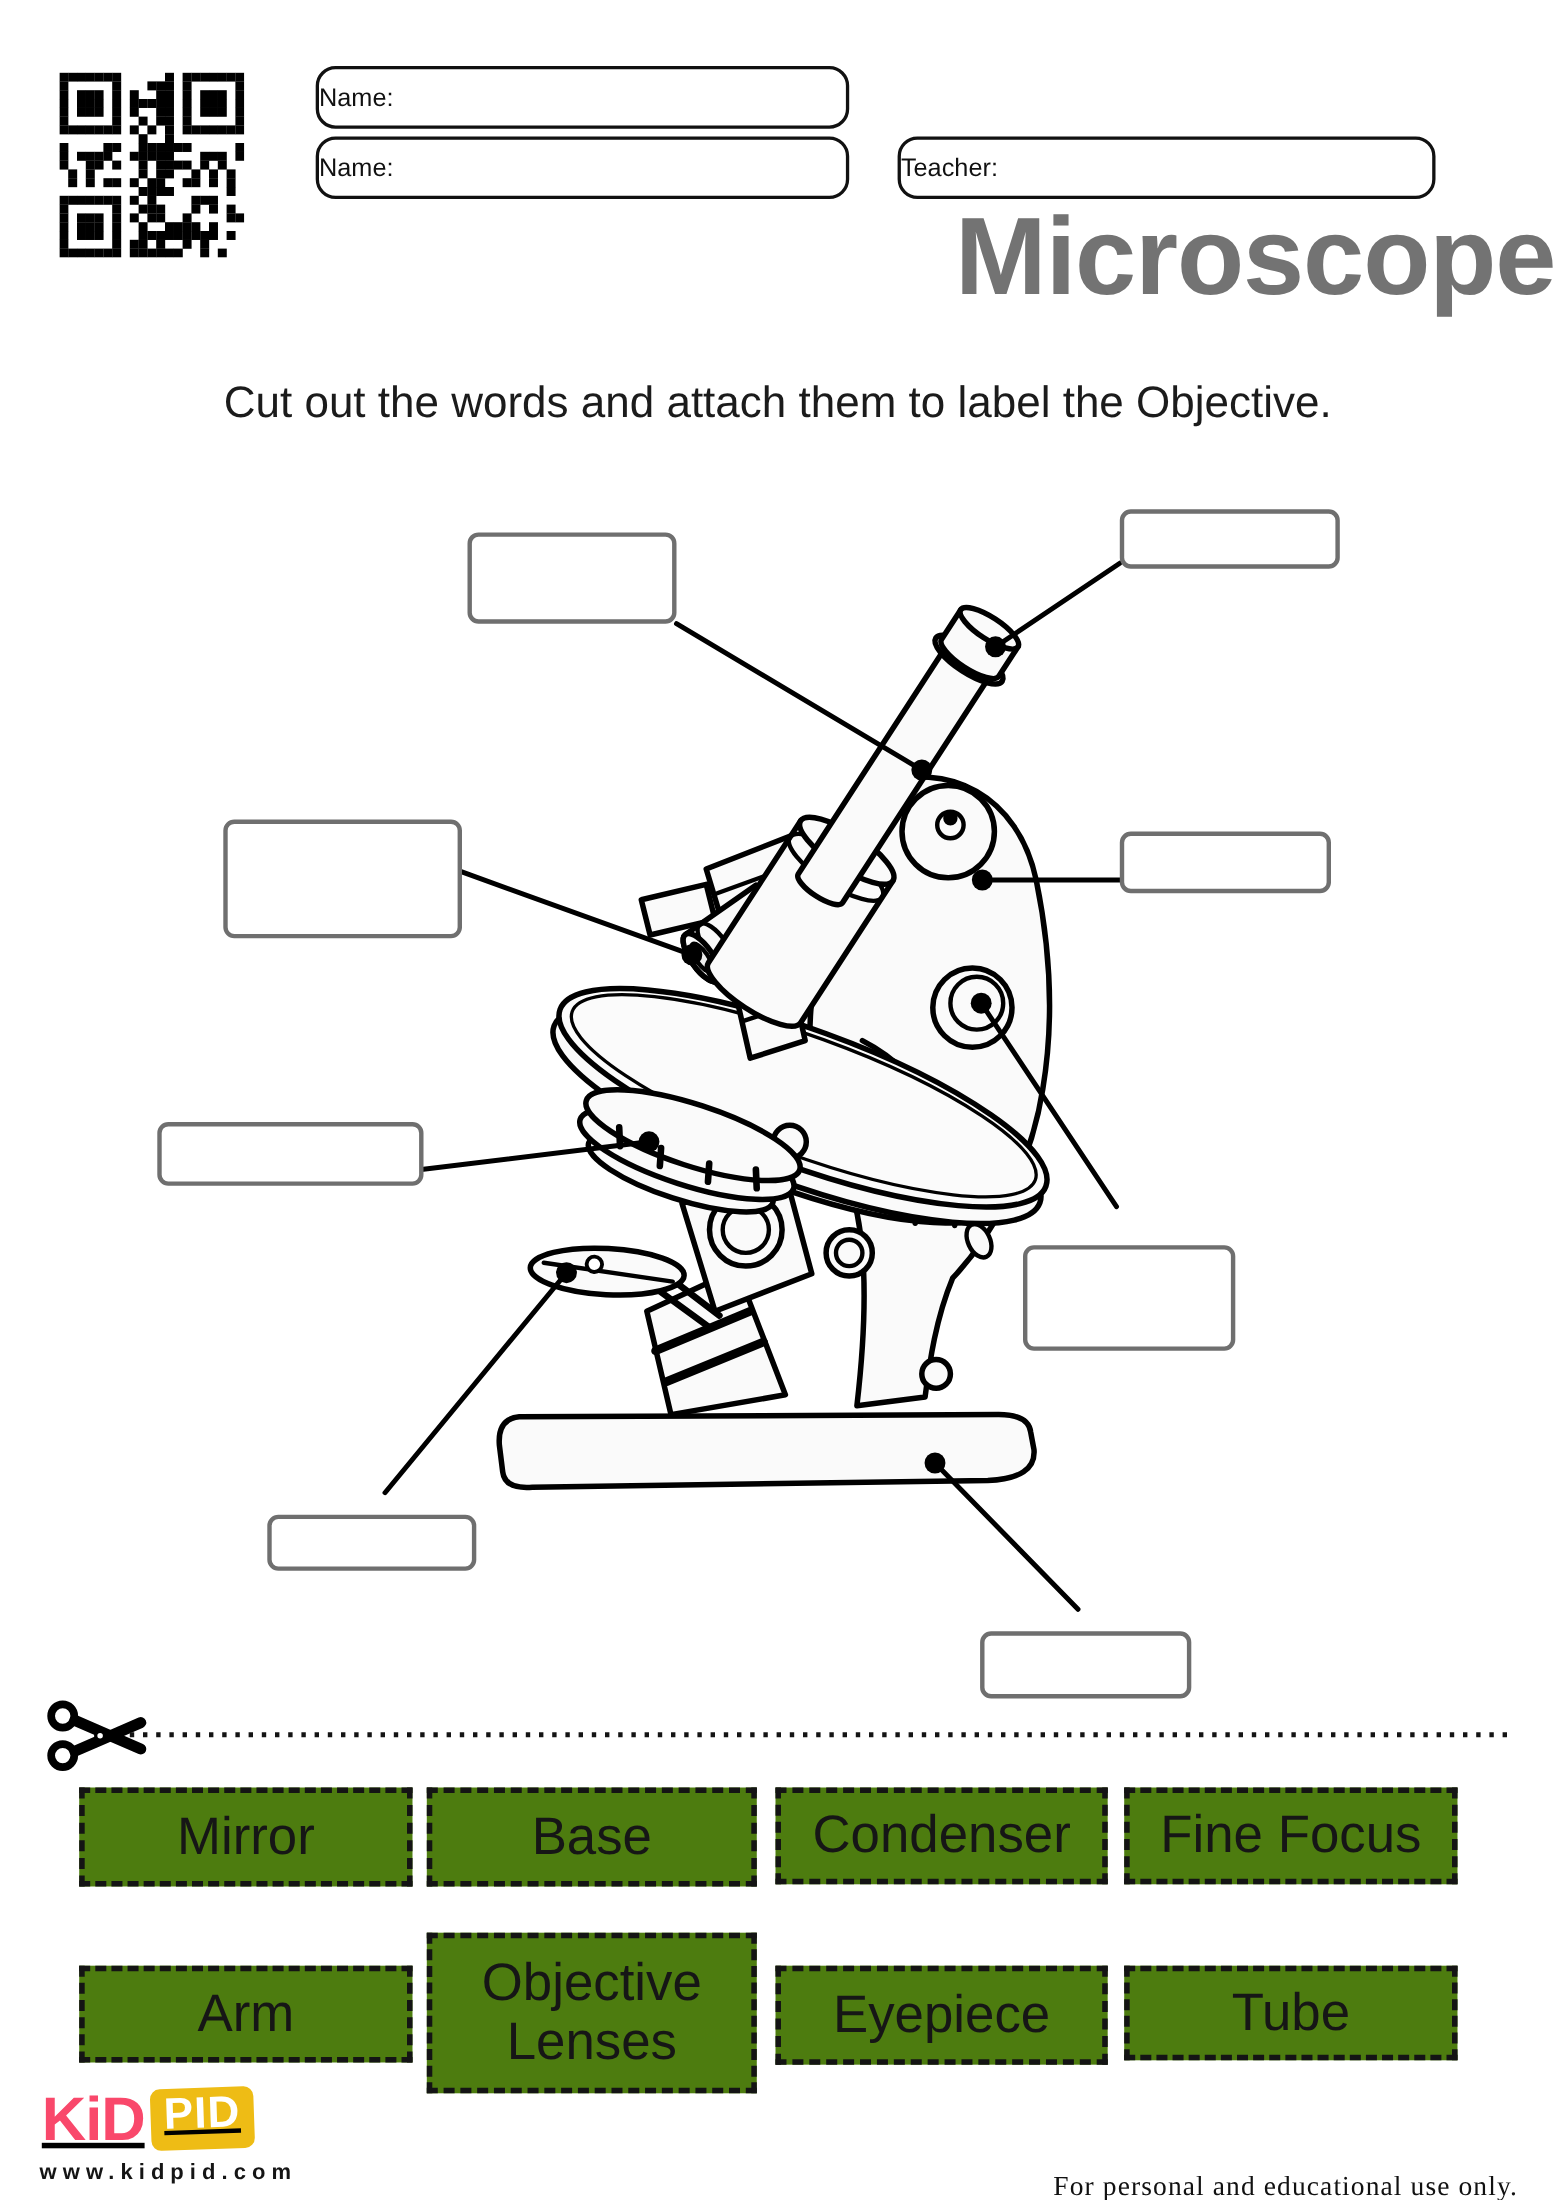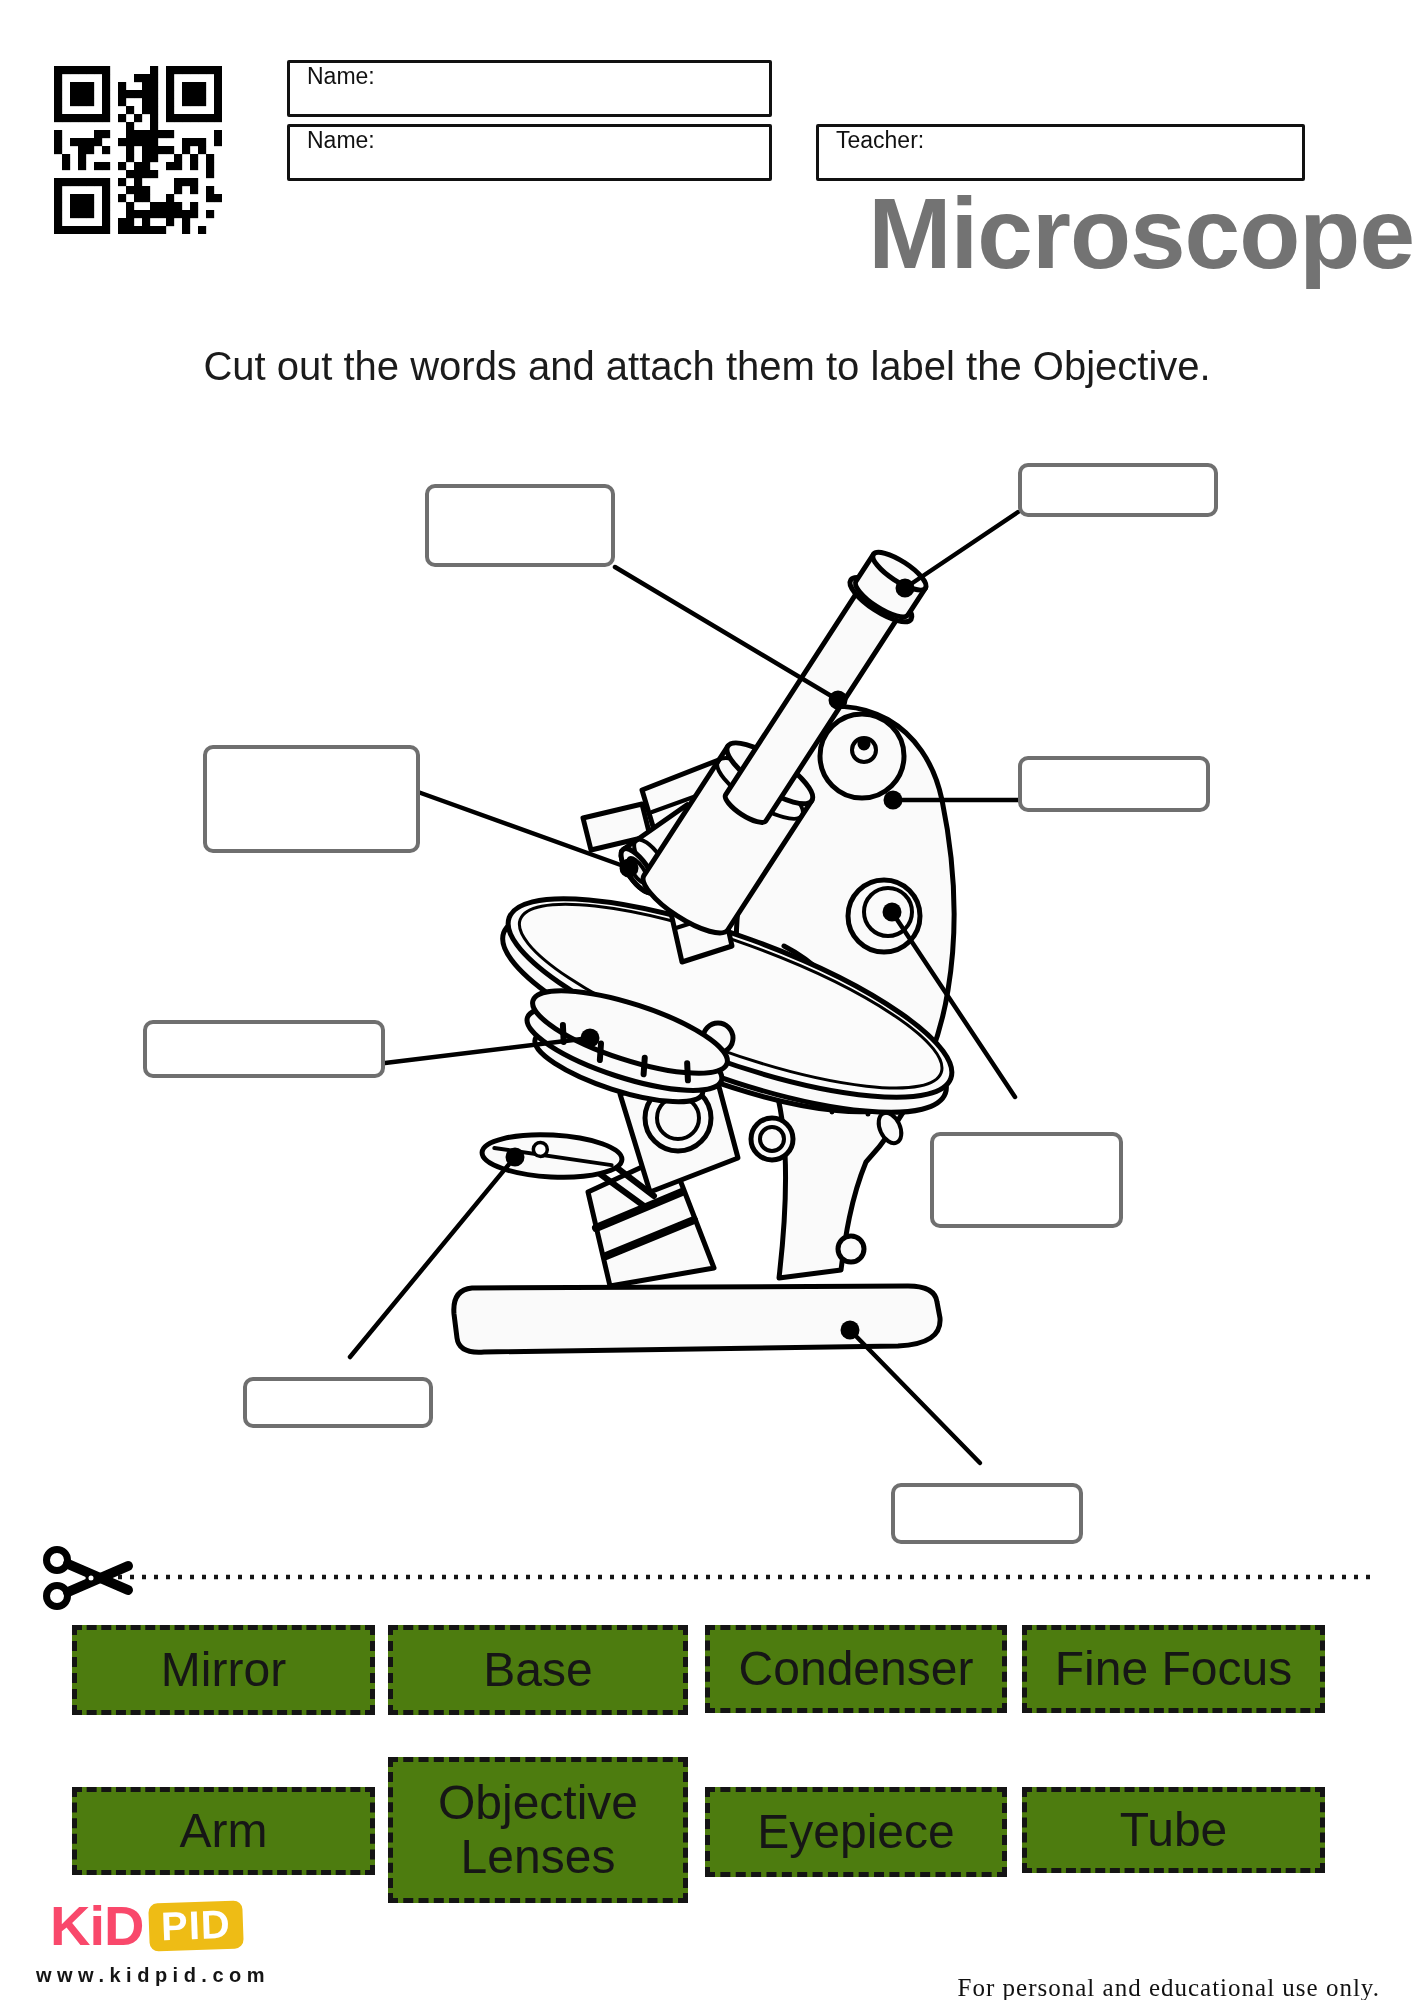--- a/index.html
+++ b/index.html
@@ -1,40 +1,40 @@
 <!DOCTYPE html>
 <html><head>
 <meta charset="utf-8">
 <style>
   html,body{margin:0;padding:0;background:#e9e9e9;}
   .page{position:relative;width:1414px;height:2000px;background:#ffffff;margin:0 auto;
         font-family:"Liberation Sans",sans-serif;overflow:hidden;}
   
   .qr{position:absolute;left:54px;top:66px;width:168px;height:168px;}
-  .hfield{position:absolute;height:57px;border:3px solid #111;border-radius:2px;background:#fff;
-          display:flex;align-items:flex-start;padding-left:17px;box-sizing:border-box;}
+  .hfield{position:absolute;height:57px;border:3px solid #111;border-radius:18px;background:#fff;
+          display:flex;align-items:center;box-sizing:border-box;}
   .hfield span{font-size:23px;color:#111;}
   #f-name{left:287px;top:60px;width:485px;}
   #f-section{left:816px;top:60px;width:489px;}
   #f-date{left:287px;top:124px;width:485px;}
   #f-teacher{left:816px;top:124px;width:489px;}
   
   .title{position:absolute;left:0;top:183px;width:100%;text-align:right;
          font-size:100px;font-weight:800;letter-spacing:-1px;color:#737373;line-height:1;}
   .subtitle{position:absolute;left:0;top:344px;width:100%;text-align:center;
             font-size:40px;font-weight:400;color:#1b1b1b;letter-spacing:0px;}
   
   svg.overlay{position:absolute;left:0;top:0;z-index:1;}
   .slot{position:absolute;border:4px solid #6f6f6f;border-radius:10px;background:#fff;box-sizing:border-box;z-index:3;}
   
   .word-card{position:absolute;border:5px dashed #141414;background:#4d7c0f;box-sizing:border-box;
              display:flex;align-items:center;justify-content:center;text-align:center;
              font-size:48px;color:#161616;line-height:1.12;z-index:3;}
   
-  .logo{position:absolute;left:50px;top:1898px;display:flex;align-items:center;z-index:4;}
+  .logo{position:absolute;left:38px;top:1898px;display:flex;z-index:4;text-decoration:underline;}
   .logo .kid{font-size:56px;font-weight:900;color:#f9486b;letter-spacing:-1px;line-height:1;}
   .logo .pid{display:inline-block;margin-left:6px;background:#eebc15;color:#ffffff;border-radius:9px;
              font-size:40px;font-weight:900;padding:3px 12px 5px;letter-spacing:1px;transform:rotate(-2deg);line-height:1;}
   .site{position:absolute;left:36px;top:1964px;font-size:20px;font-weight:700;letter-spacing:5.5px;color:#151515;z-index:4;}
   .notes{position:absolute;right:34px;top:1972px;text-align:right;z-index:4;
          font-family:"Liberation Serif",serif;font-size:25px;color:#111;letter-spacing:1px;line-height:1.3;}
   .notes a{color:#111;text-decoration:underline;}
 </style>
 </head>
 <body>

